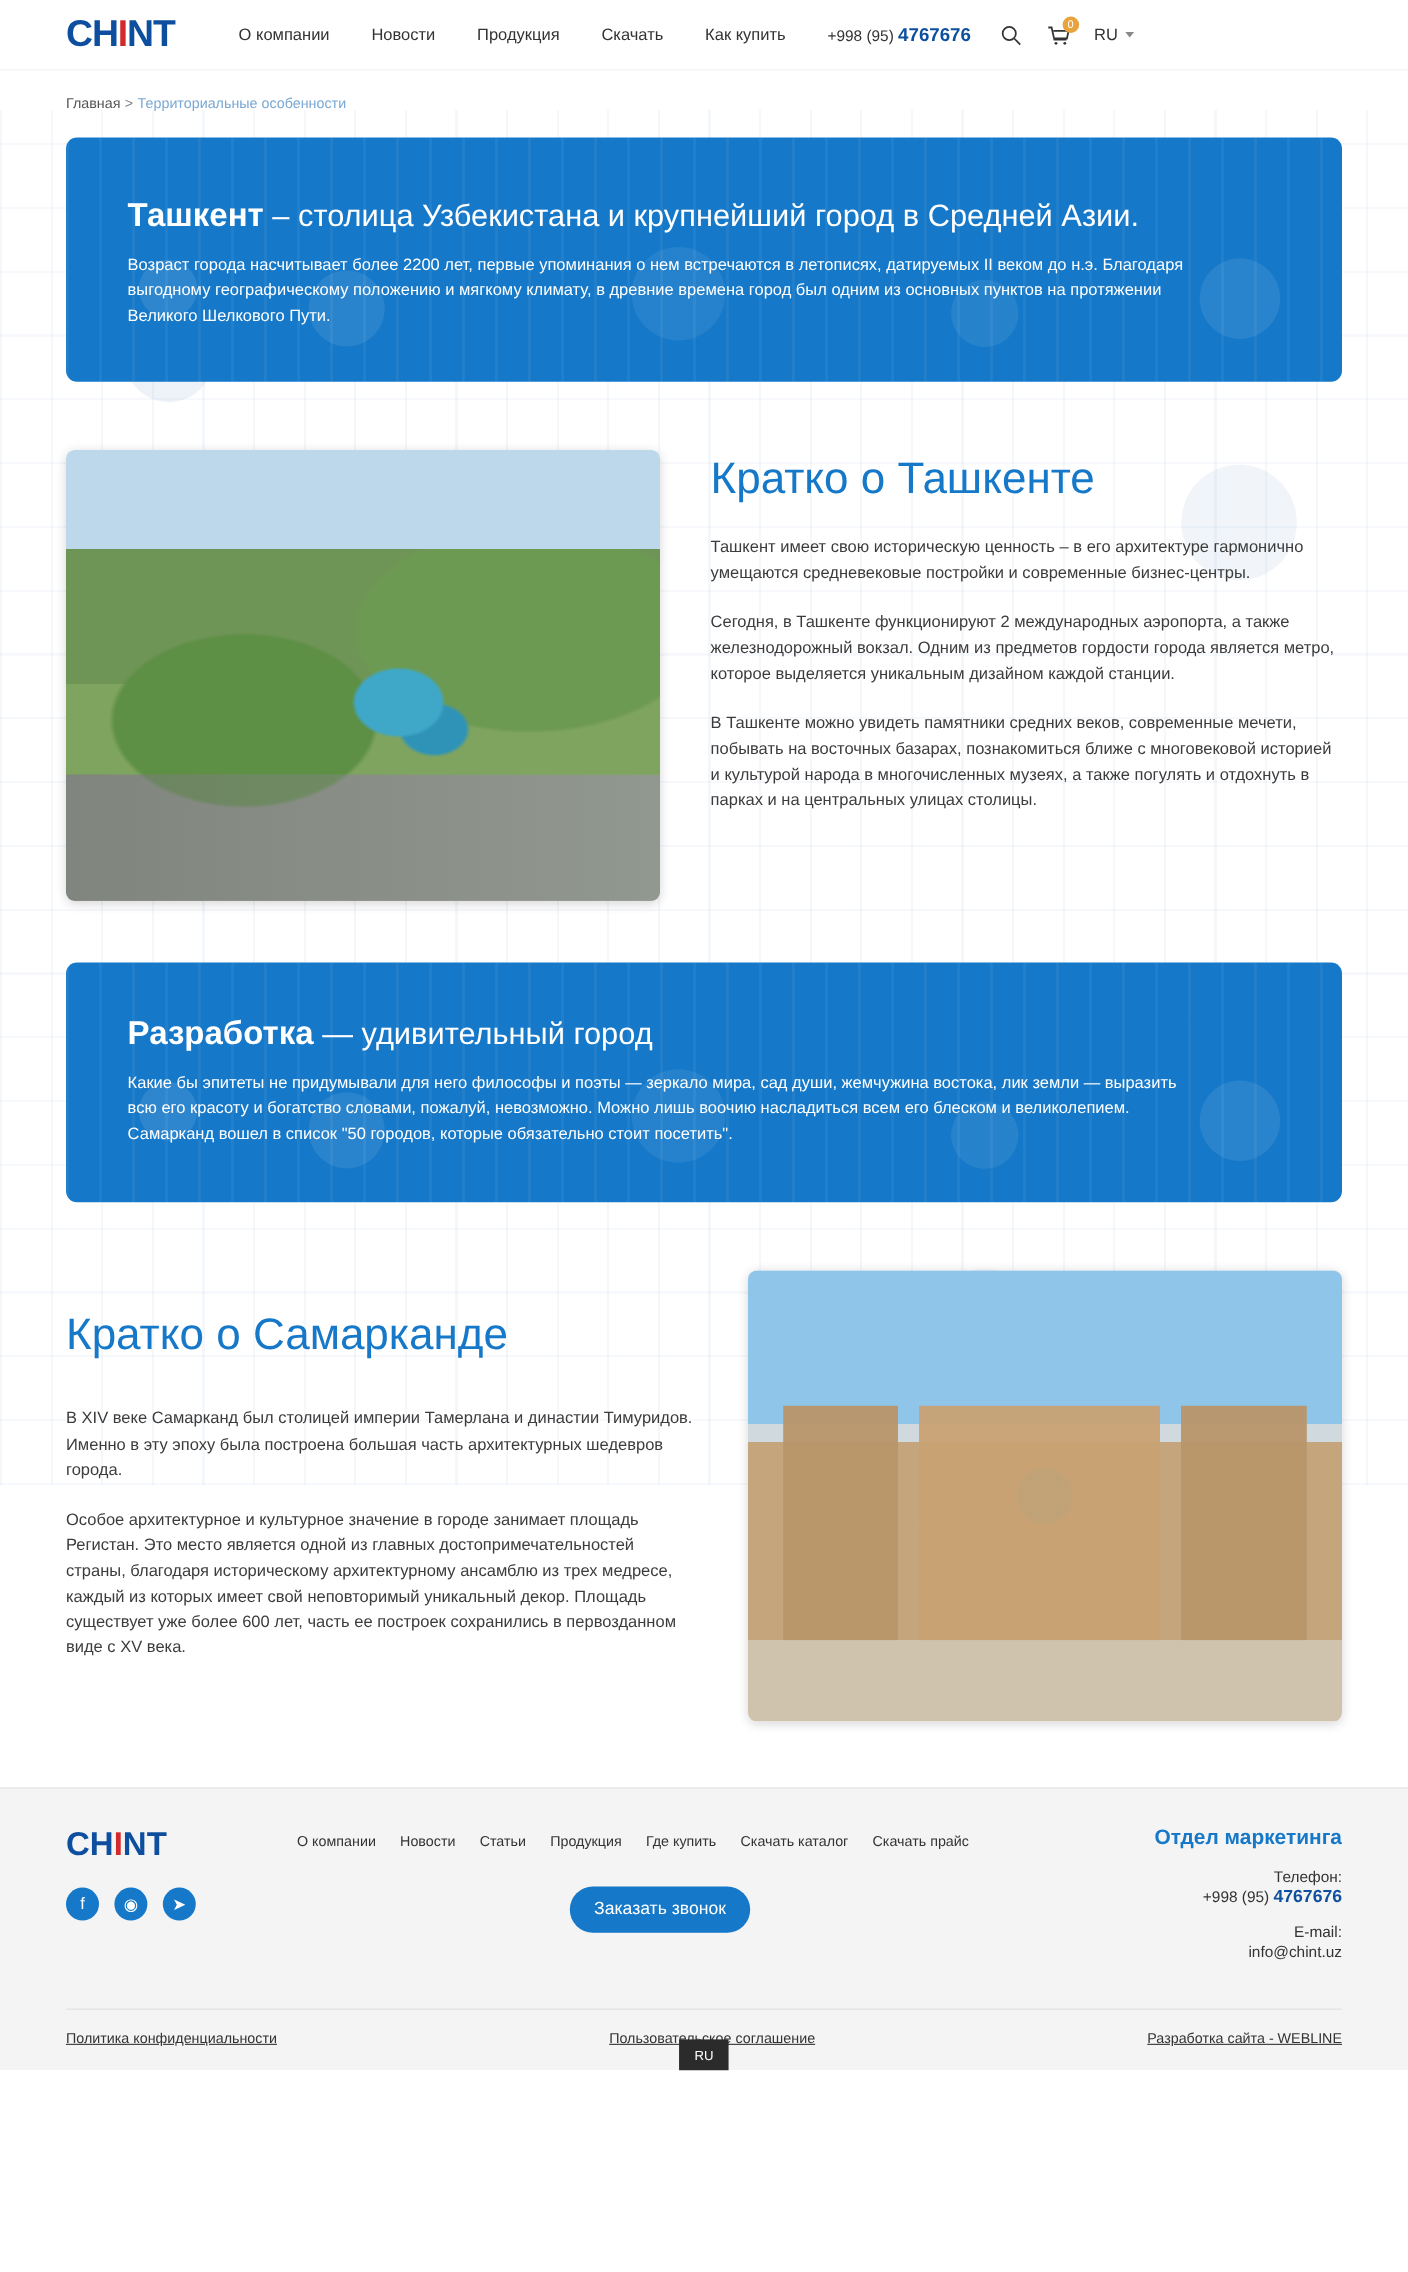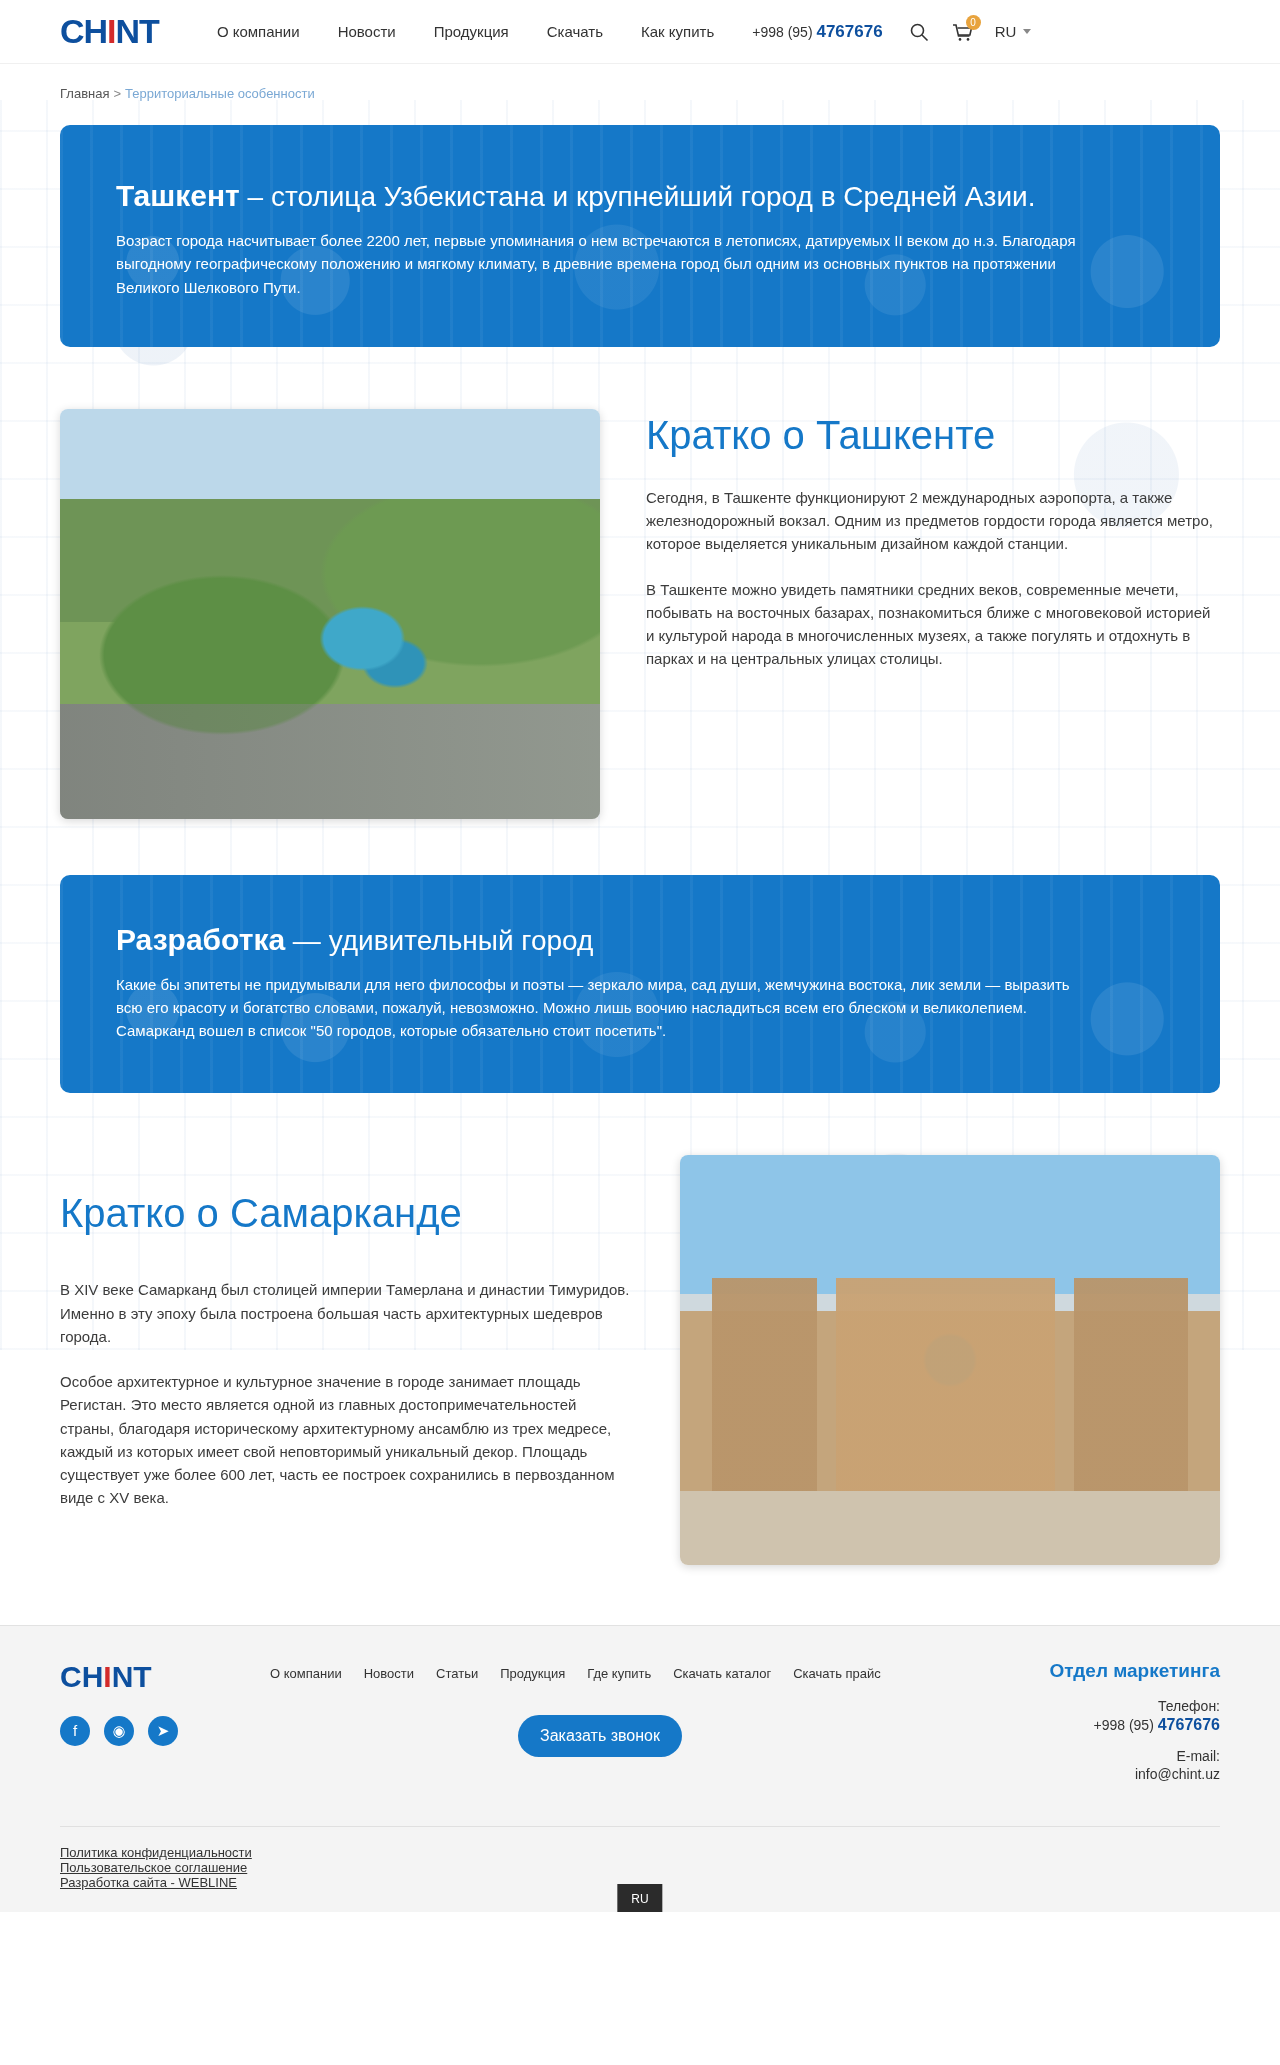--- a/index.html
+++ b/index.html
@@ -165,21 +165,21 @@
     font-family:"Liberation Sans", sans-serif;
   }
   .f-right { width:290px; text-align:right; }
   .f-right h3 { margin:0 0 16px; color:#1578c8; font-size:19px; }
   .f-right .lbl { font-size:14px; color:#333; margin-bottom:2px; }
   .f-right .val { font-size:14px; color:#333; margin-bottom:14px; }
   .f-right .val b { color:#0d4f9e; font-size:16px; }
   .f-bottom {
     margin-top:30px; border-top:1px solid #e0e0e0;
     display:flex; justify-content:space-between;
-    padding:18px 0 22px; font-size:13px;flex-direction:column;
+    padding:18px 0 22px; font-size:13px;
   }
   .f-bottom a { color:#333; text-decoration:underline; }
   .lang-pill {
     position:absolute; left:50%; transform:translateX(-50%);
     bottom:-2px; background:#2b2b2b; color:#fff;
     font-size:12px; padding:8px 14px;
   }
 </style>
 </head>
 <body>
@@ -241,20 +241,21 @@
       <div class="inner">
         <h1><b>Ташкент</b><span> – столица Узбекистана и крупнейший город в Средней Азии.</span></h1>
         <p>Возраст города насчитывает более 2200 лет, первые упоминания о нем встречаются в летописях, датируемых II веком до н.э. Благодаря выгодному географическому положению и мягкому климату, в древние времена город был одним из основных пунктов на протяжении Великого Шелкового Пути.</p>
       </div>
     </div>
 
     <div class="sec">
       <div class="photo photo-tashkent"></div>
       <div class="textcol">
         <h2>Кратко о Ташкенте</h2>
+        <p>Ташкент имеет свою историческую ценность – в его архитектуре гармонично умещаются средневековые постройки и современные бизнес-центры.</p>
         <p>Сегодня, в Ташкенте функционируют 2 международных аэропорта, а также железнодорожный вокзал. Одним из предметов гордости города является метро, которое выделяется уникальным дизайном каждой станции.</p>
         <p>В Ташкенте можно увидеть памятники средних веков, современные мечети, побывать на восточных базарах, познакомиться ближе с многовековой историей и культурой народа в многочисленных музеях, а также погулять и отдохнуть в парках и на центральных улицах столицы.</p>
       </div>
     </div>
 
     <div class="banner second">
       <div class="skyline"></div>
       <div class="inner">
         <h1><b>Разработка</b><span> — удивительный город</span></h1>
         <p>Какие бы эпитеты не придумывали для него философы и поэты — зеркало мира, сад души, жемчужина востока, лик земли — выразить всю его красоту и богатство словами, пожалуй, невозможно. Можно лишь воочию насладиться всем его блеском и великолепием. Самарканд вошел в список "50 городов, которые обязательно стоит посетить".</p>

